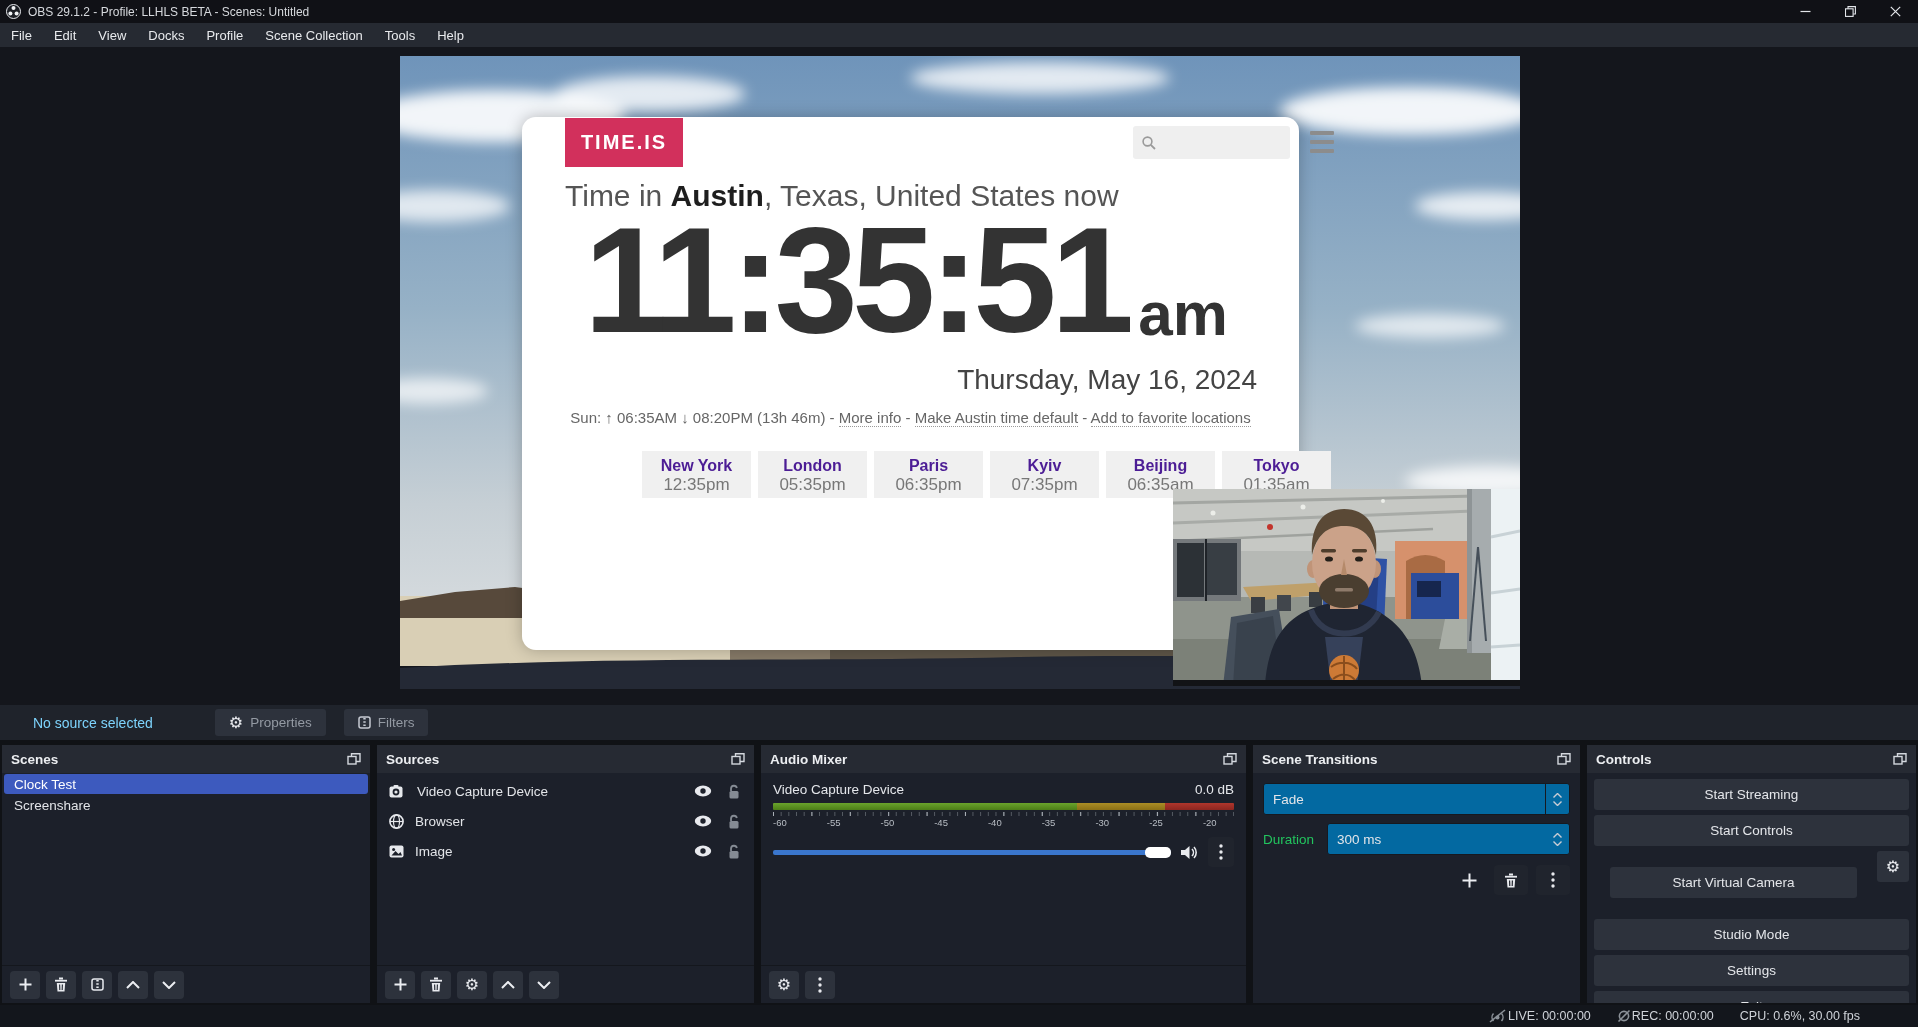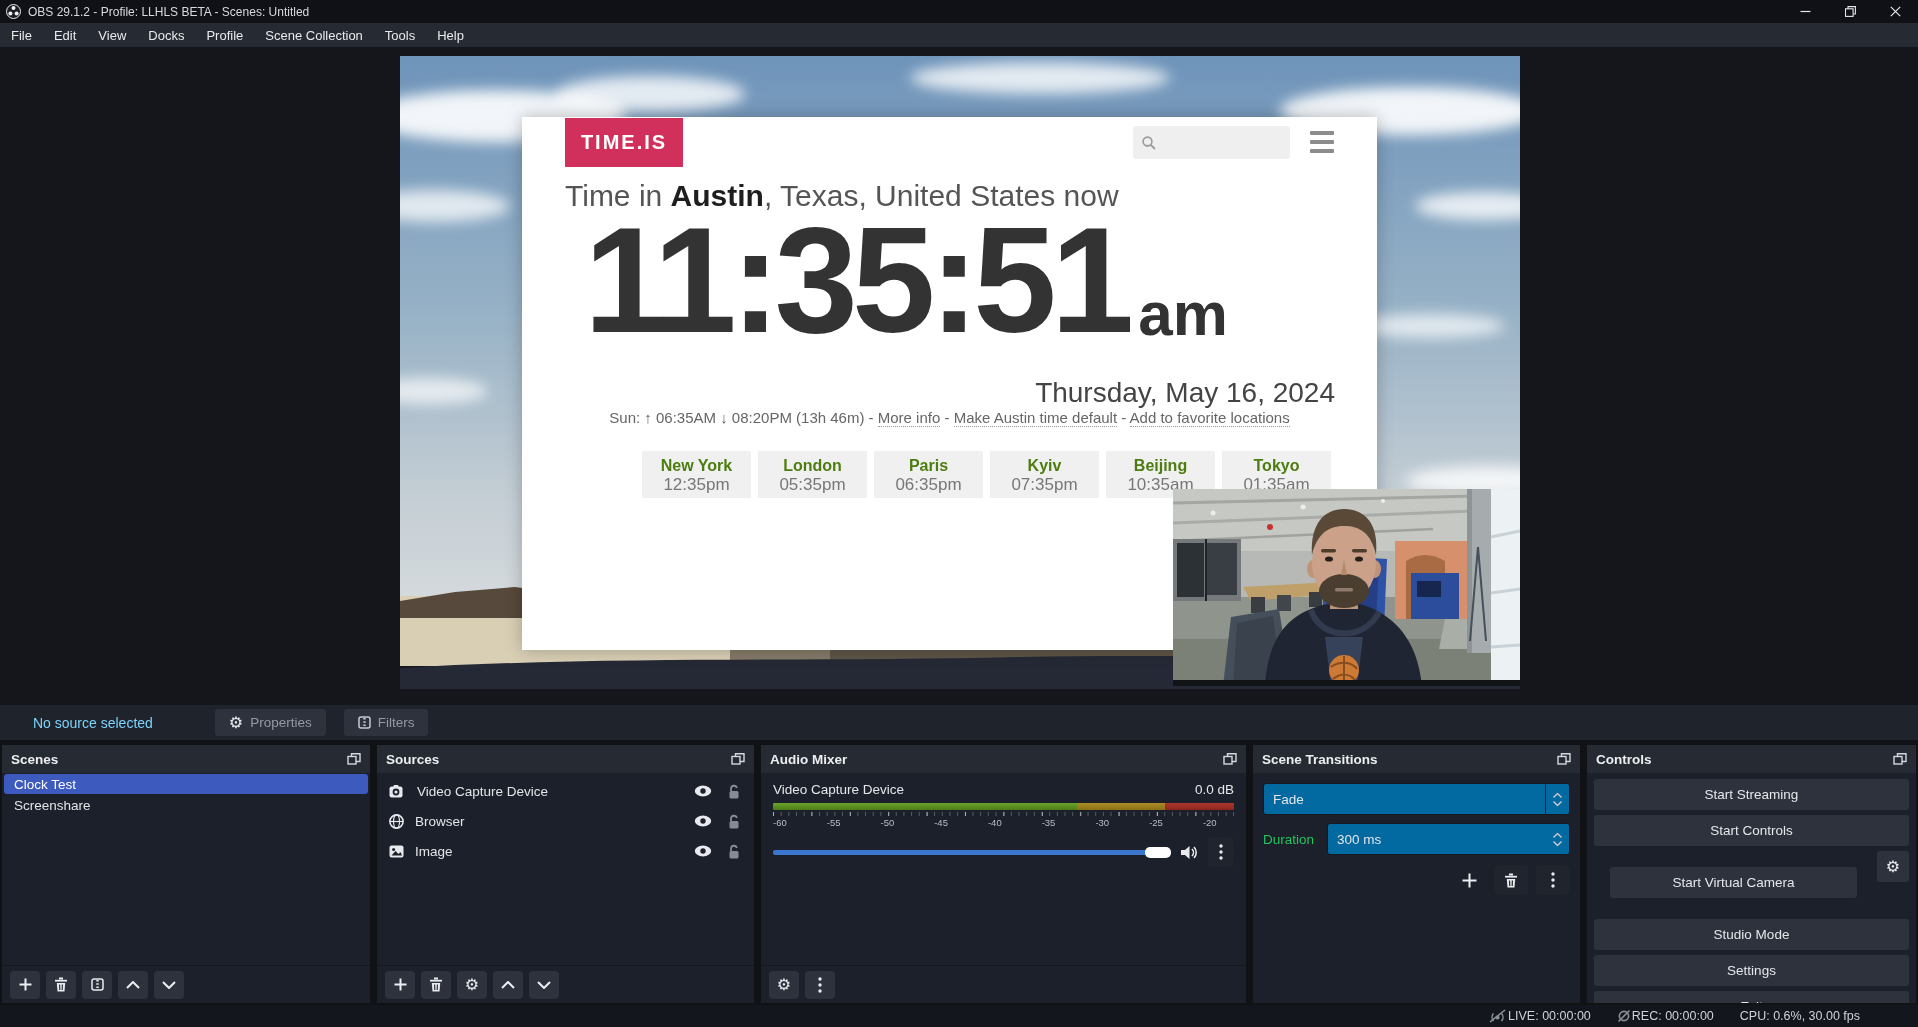--- a/index.html
+++ b/index.html
@@ -11,36 +11,36 @@
   .winbtns{margin-left:auto;display:flex;height:100%;}
   .winbtn{width:45px;height:100%;display:flex;align-items:center;justify-content:center;color:#e3e6ea;}
   
   .menubar{position:absolute;left:0;top:23px;width:100%;height:24px;background:#262a32;display:flex;align-items:center;font-size:13px;color:#e8eaed;}
   .menuitem{padding:0 11px;height:100%;display:flex;align-items:center;}
   
   .previewarea{position:absolute;left:0;top:47px;width:100%;height:658px;background:#14161c;}
   .canvas{position:absolute;left:400px;top:9px;width:1120px;height:633px;overflow:hidden;}
   .scenebg{position:absolute;left:0;top:0;width:100%;height:100%;}
   .cam{position:absolute;left:773px;top:433px;width:347px;height:197px;}
-  .page{position:absolute;left:122px;top:61px;width:855px;height:533px;background:#ffffff;box-shadow:0 0 16px rgba(0,0,0,.25);font-family:"Liberation Sans",sans-serif;}
+  .page{position:absolute;left:122px;top:61px;width:777px;height:533px;background:#ffffff;box-shadow:0 0 16px rgba(0,0,0,.25);font-family:"Liberation Sans",sans-serif;border-radius:14px;}
   .ti-logo{position:absolute;left:43px;top:1px;width:118px;height:49px;display:flex;align-items:center;justify-content:center;color:#fff;font-weight:bold;font-size:20px;letter-spacing:2px;}
   .ti-search{position:absolute;left:611px;top:9px;width:157px;height:33px;background:#efefef;border-radius:3px;display:flex;align-items:center;padding-left:8px;}
   .ti-burger{position:absolute;left:788px;top:14px;width:24px;}
   .ti-burger div{height:4px;background:#8c8c8c;border-radius:1px;margin-bottom:5px;}
   .ti-heading{position:absolute;left:43px;top:62px;font-size:30px;color:#555;}
   .ti-heading .city{font-weight:bold;color:#1e1e1e;}
   .ti-clockrow{position:absolute;left:62px;top:88px;display:flex;align-items:flex-end;color:#333;}
   .ti-clock{font-size:150px;font-weight:bold;line-height:1;letter-spacing:-6px;}
   .ti-mer{font-size:62px;font-weight:bold;line-height:1;margin-left:10px;margin-bottom:10px;}
-  .ti-date{position:absolute;right:42px;top:260px;font-size:28px;color:#444;}
+  .ti-date{position:absolute;right:42px;top:247px;font-size:28px;color:#444;}
   .ti-sun{position:absolute;left:0;top:292px;width:100%;text-align:center;font-size:15px;color:#666;}
   .ti-link{border-bottom:1px dotted #9a9a9a;}
   .ti-cities{position:absolute;left:120px;top:334px;display:flex;gap:7px;}
   .ti-city{width:109px;height:47px;background:#f0f0f0;text-align:center;padding-top:6px;}
-  .ti-city .nm{font-size:16px;font-weight:bold;color:#4d7c0f;display:block;}
+  .ti-city .nm{font-size:16px;font-weight:bold;color:#4c1d95;display:block;}
   .ti-city .tm{font-size:17px;color:#777;display:block;}
   
   .srcbar{position:absolute;left:0;top:705px;width:100%;height:35px;background:#1f232b;display:flex;align-items:center;}
   .srcbar .status{margin-left:33px;font-size:14px;color:#7dd3fc;}
   .srcbtn{margin-left:18px;height:27px;padding:0 14px;background:#2d323c;border-radius:3px;display:flex;align-items:center;gap:7px;font-size:13.5px;color:#949aa3;}
   .srcbtn:first-of-type{margin-left:62px;}
   
   .dock{position:absolute;top:745px;height:258px;background:#1c202a;display:flex;flex-direction:column;}
   .dock-h{height:28px;background:#262a33;display:flex;align-items:center;padding:0 9px;font-size:13.5px;font-weight:bold;color:#eceef1;flex:none;}
   .popout{margin-left:auto;display:flex;}
@@ -210,21 +210,21 @@
           <div class="ti-city">
               <span class="nm">Paris</span>
               <span class="tm">06:35pm</span>
             </div>
           <div class="ti-city">
               <span class="nm">Kyiv</span>
               <span class="tm">07:35pm</span>
             </div>
           <div class="ti-city">
               <span class="nm">Beijing</span>
-              <span class="tm">10:35am</span>
+              <span class="tm">06:35am</span>
             </div>
           <div class="ti-city">
               <span class="nm">Tokyo</span>
               <span class="tm">01:35am</span>
             </div>
         </div>
       </div>
 
       <svg class="cam" viewBox="0 0 347 197" preserveAspectRatio="none">
         <rect width="347" height="197" fill="#b6b9b5"></rect>

